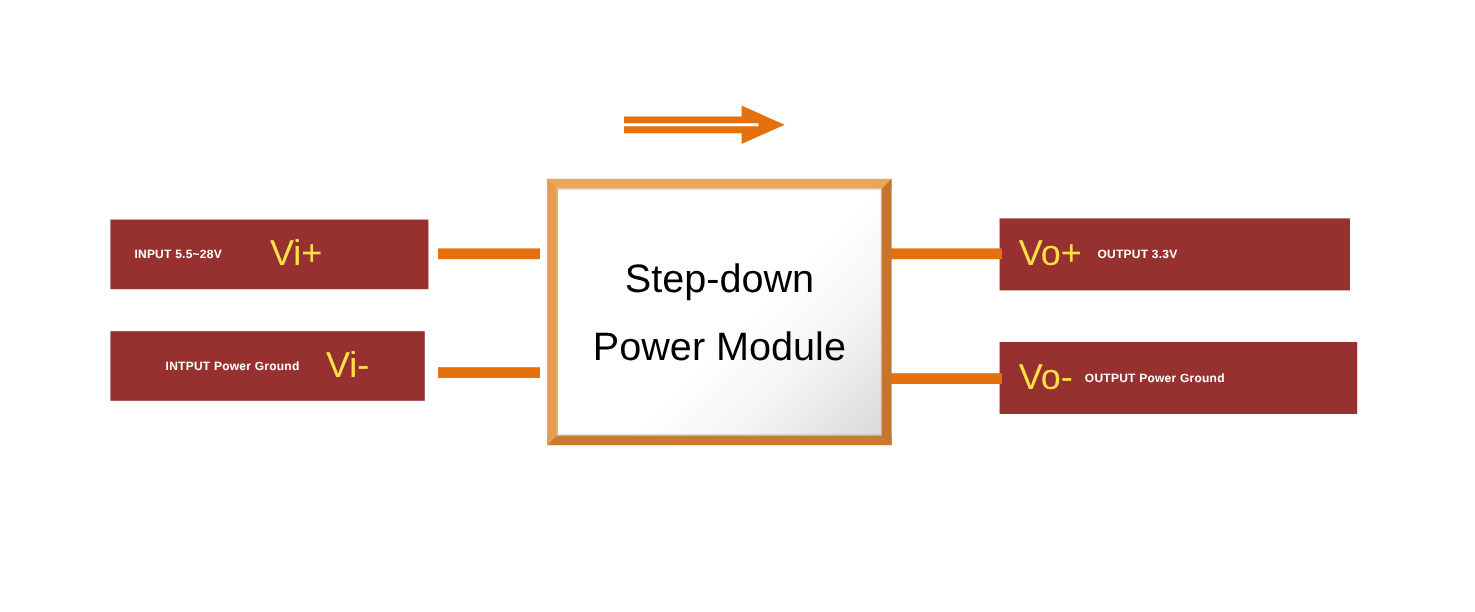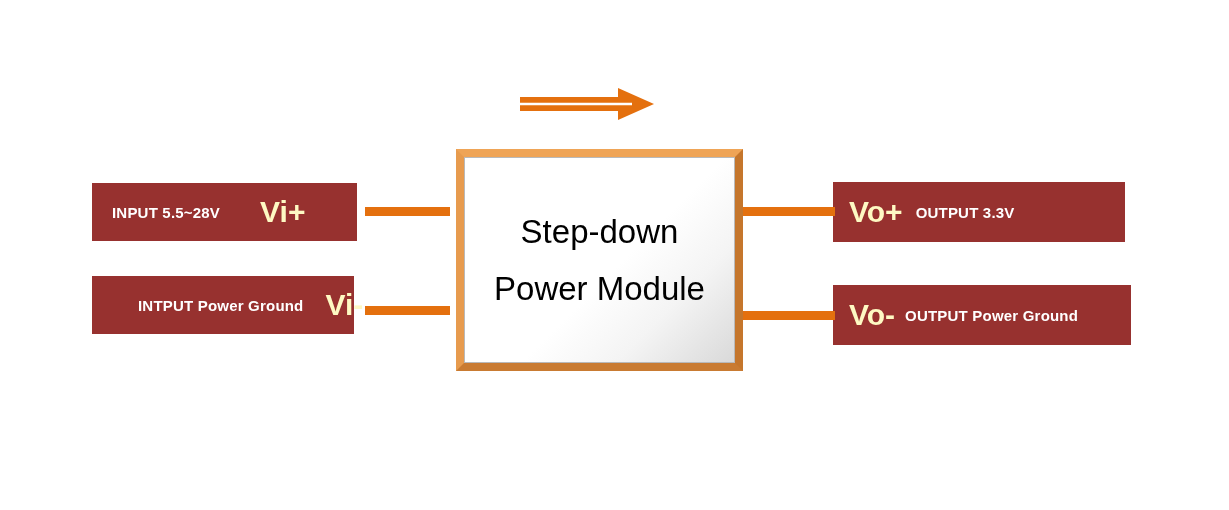--- a/index.html
+++ b/index.html
@@ -22,28 +22,28 @@
   .pin-box {
     position: absolute;
     background: #97312F;
     display: flex;
     align-items: center;
     box-sizing: border-box;
     white-space: nowrap;
   }
   .pin-box .small {
     color: #ffffff;
-    font-size: 15px;
+    font-size: 10px;
     font-weight: bold;
     letter-spacing: 0.2px;
   }
   .pin-box .big {
-    color: #fef9c3;
+    color: #fde047;
     font-size: 30px;
-    font-weight: bold;
+    font-weight: normal;
     letter-spacing: 0px;
   }
 
   #box-vi-plus  { left: 92px;  top: 183px; width: 265px; height: 58px; padding-left: 20px; }
   #box-vi-minus { left: 92px;  top: 276px; width: 262px; height: 58px; padding-left: 18px; }
   #box-vo-plus  { left: 833px; top: 182px; width: 292px; height: 60px; padding-left: 16px; }
   #box-vo-minus { left: 833px; top: 285px; width: 298px; height: 60px; padding-left: 16px; text-align: right; }
 
   #box-vi-plus .small  { margin-right: 40px; }
   #box-vi-minus .small { margin-right: 22px; margin-left: 28px; }

